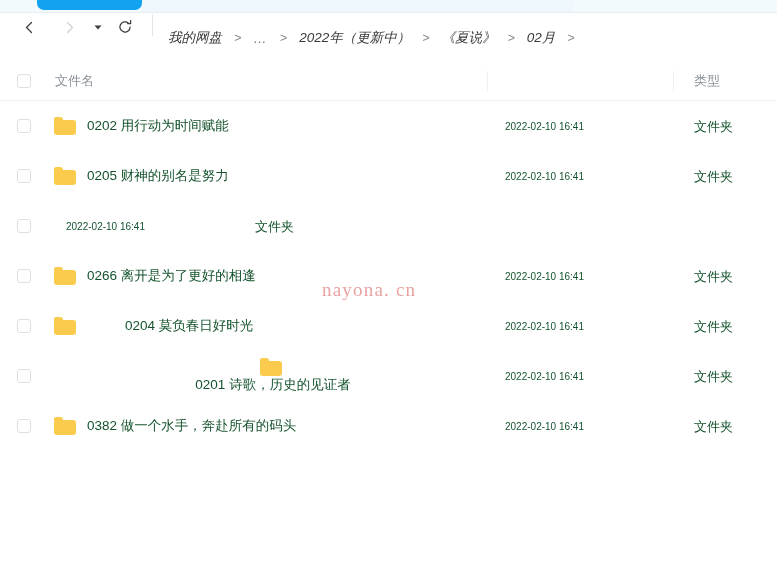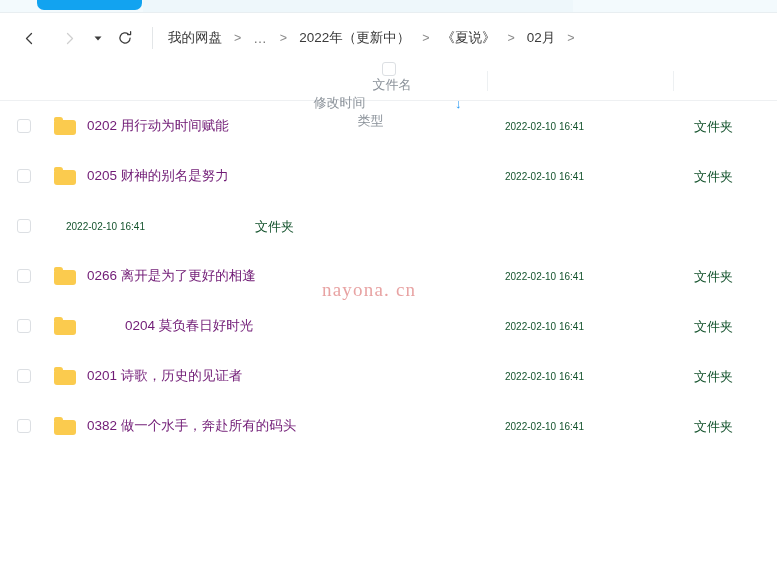--- a/index.html
+++ b/index.html
@@ -56,21 +56,21 @@
   }
 
   
   .navbar {
     position: absolute;
     top: 14px; left: 0;
     width: 777px;
     height: 48px;
     background: #ffffff;
     display: flex;
-    align-items: center;
+    font-style: italic;
   }
   .nav-btn {
     width: 26px;
     height: 26px;
     display: flex;
     align-items: center;
     justify-content: center;
     background: none;
     border: none;
     padding: 0;
@@ -122,21 +122,20 @@
   }
 
   .thead {
     position: relative;
     height: 38px;
     border-bottom: 1px solid #eef0f2;
     display: flex;
     align-items: center;
     font-size: 13px;
     color: #8a9199;
-    flex-direction: column;
   }
   .th-divider {
     position: absolute;
     top: 9px;
     width: 1px;
     height: 20px;
     background: #edf0f2;
   }
   .th-divider.d1 { left: 487px; }
   .th-divider.d2 { left: 673px; }
@@ -194,21 +193,21 @@
     position: absolute;
     left: 0; top: 2.5px;
     width: 22px;
     height: 15.5px;
     background: #fbcb4e;
     border-radius: 2px 3px 3px 3px;
   }
 
   .file-name {
     font-size: 13.5px;
-    color: #701a75;
+    color: #14532d;
     margin-left: 11px;
     white-space: nowrap;
     overflow: hidden;
     text-overflow: ellipsis;
     cursor: pointer;
   }
   .cell-time {
     font-size: 10px;
     color: #14532d;
     padding-left: 18px;
@@ -298,24 +297,20 @@
   <div class="thead">
     <div class="th-divider d1"></div>
     <div class="th-divider d2"></div>
 
     <div class="col-check">
       <div class="cb"></div>
     </div>
     <div class="col-name">
       <span class="th-name">文件名</span>
     </div>
-    <div class="col-time">
-      <span class="th-time">修改时间</span>
-      <span class="sort-arrow">↓</span>
-    </div>
     <div class="col-type">
       <span class="th-type">类型</span>
     </div>
   </div>
 
   <div class="trow">
     <div class="col-check">
       <div class="cb"></div>
     </div>
     <div class="col-name" style="display:flex;align-items:center;min-width:0;">
@@ -399,44 +394,44 @@
     </div>
     <div class="col-type">
       <span class="cell-type">文件夹</span>
     </div>
   </div>
 
   <div class="trow">
     <div class="col-check">
       <div class="cb"></div>
     </div>
+    <div class="col-name" style="display:flex;align-items:center;min-width:0;flex-direction:column;">
+      <span class="folder-icon">
+          <span class="tab"></span>
+          <span class="body"></span>
+        </span>
+      <span class="file-name">0201 诗歌，历史的见证者</span>
+    </div>
+    <div class="col-time">
+      <span class="cell-time">2022-02-10 16:41</span>
+    </div>
+    <div class="col-type">
+      <span class="cell-type">文件夹</span>
+    </div>
+  </div>
+
+  <div class="trow">
+    <div class="col-check">
+      <div class="cb"></div>
+    </div>
     <div class="col-name" style="display:flex;align-items:center;min-width:0;">
       <span class="folder-icon">
           <span class="tab"></span>
           <span class="body"></span>
         </span>
-      <span class="file-name">0201 诗歌，历史的见证者</span>
-    </div>
-    <div class="col-time">
-      <span class="cell-time">2022-02-10 16:41</span>
-    </div>
-    <div class="col-type">
-      <span class="cell-type">文件夹</span>
-    </div>
-  </div>
-
-  <div class="trow">
-    <div class="col-check">
-      <div class="cb"></div>
-    </div>
-    <div class="col-name" style="display:flex;align-items:center;min-width:0;">
-      <span class="folder-icon">
-          <span class="tab"></span>
-          <span class="body"></span>
-        </span>
       <span class="file-name">0382 做一个水手，奔赴所有的码头</span>
     </div>
     <div class="col-time">
       <span class="cell-time">2022-02-10 16:41</span>
     </div>
     <div class="col-type">
       <span class="cell-type">文件夹</span>
     </div>
   </div>
 

